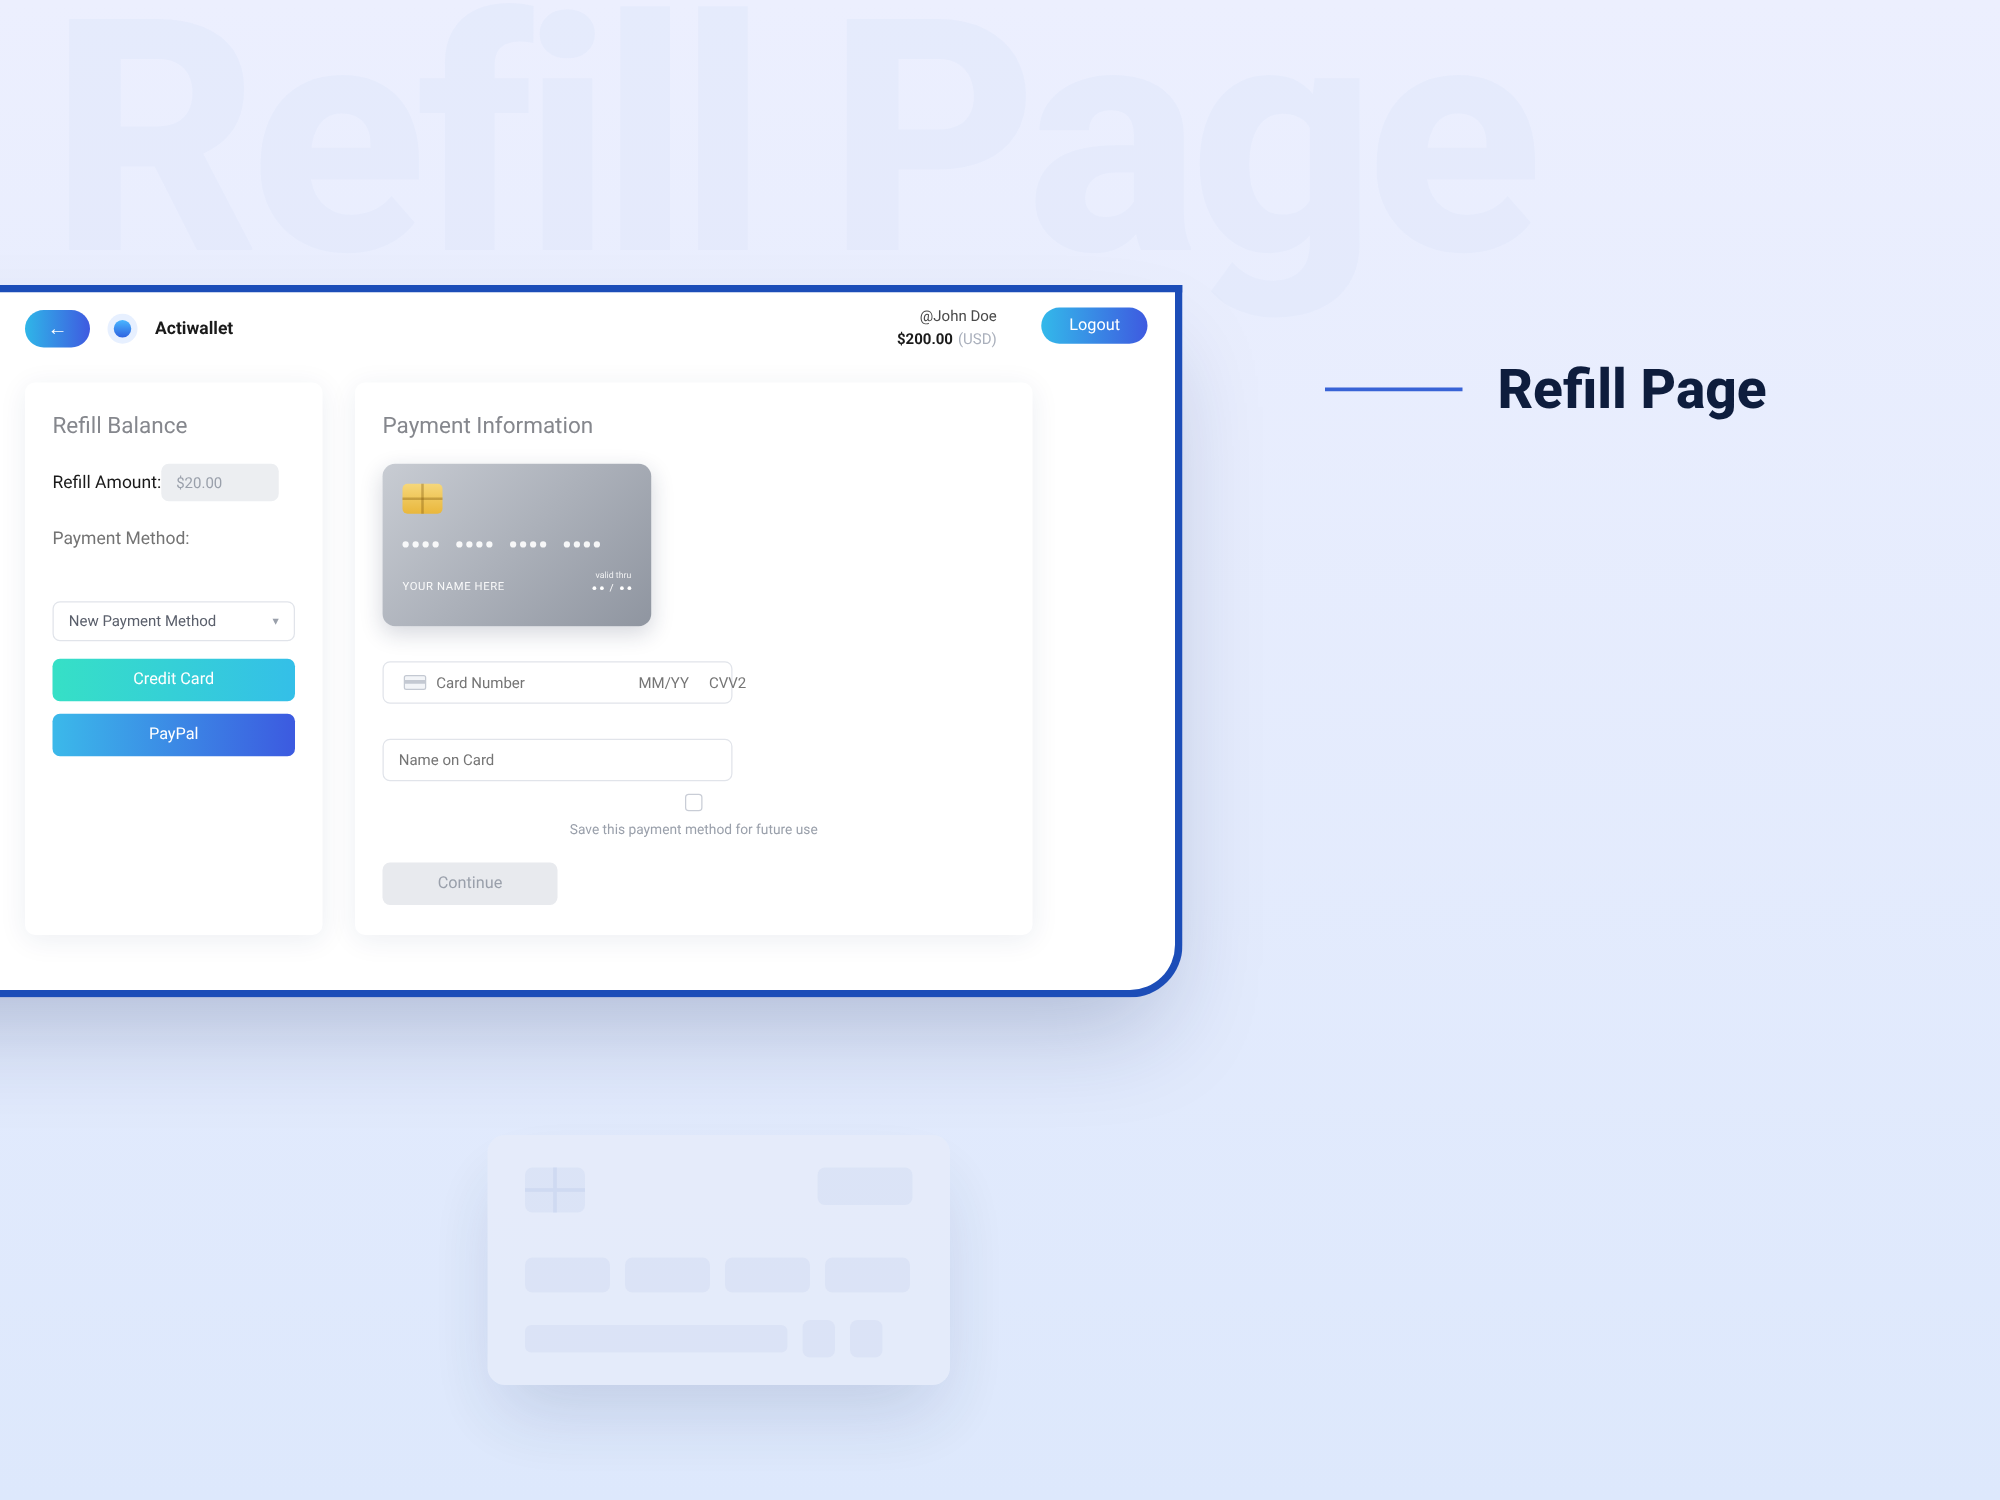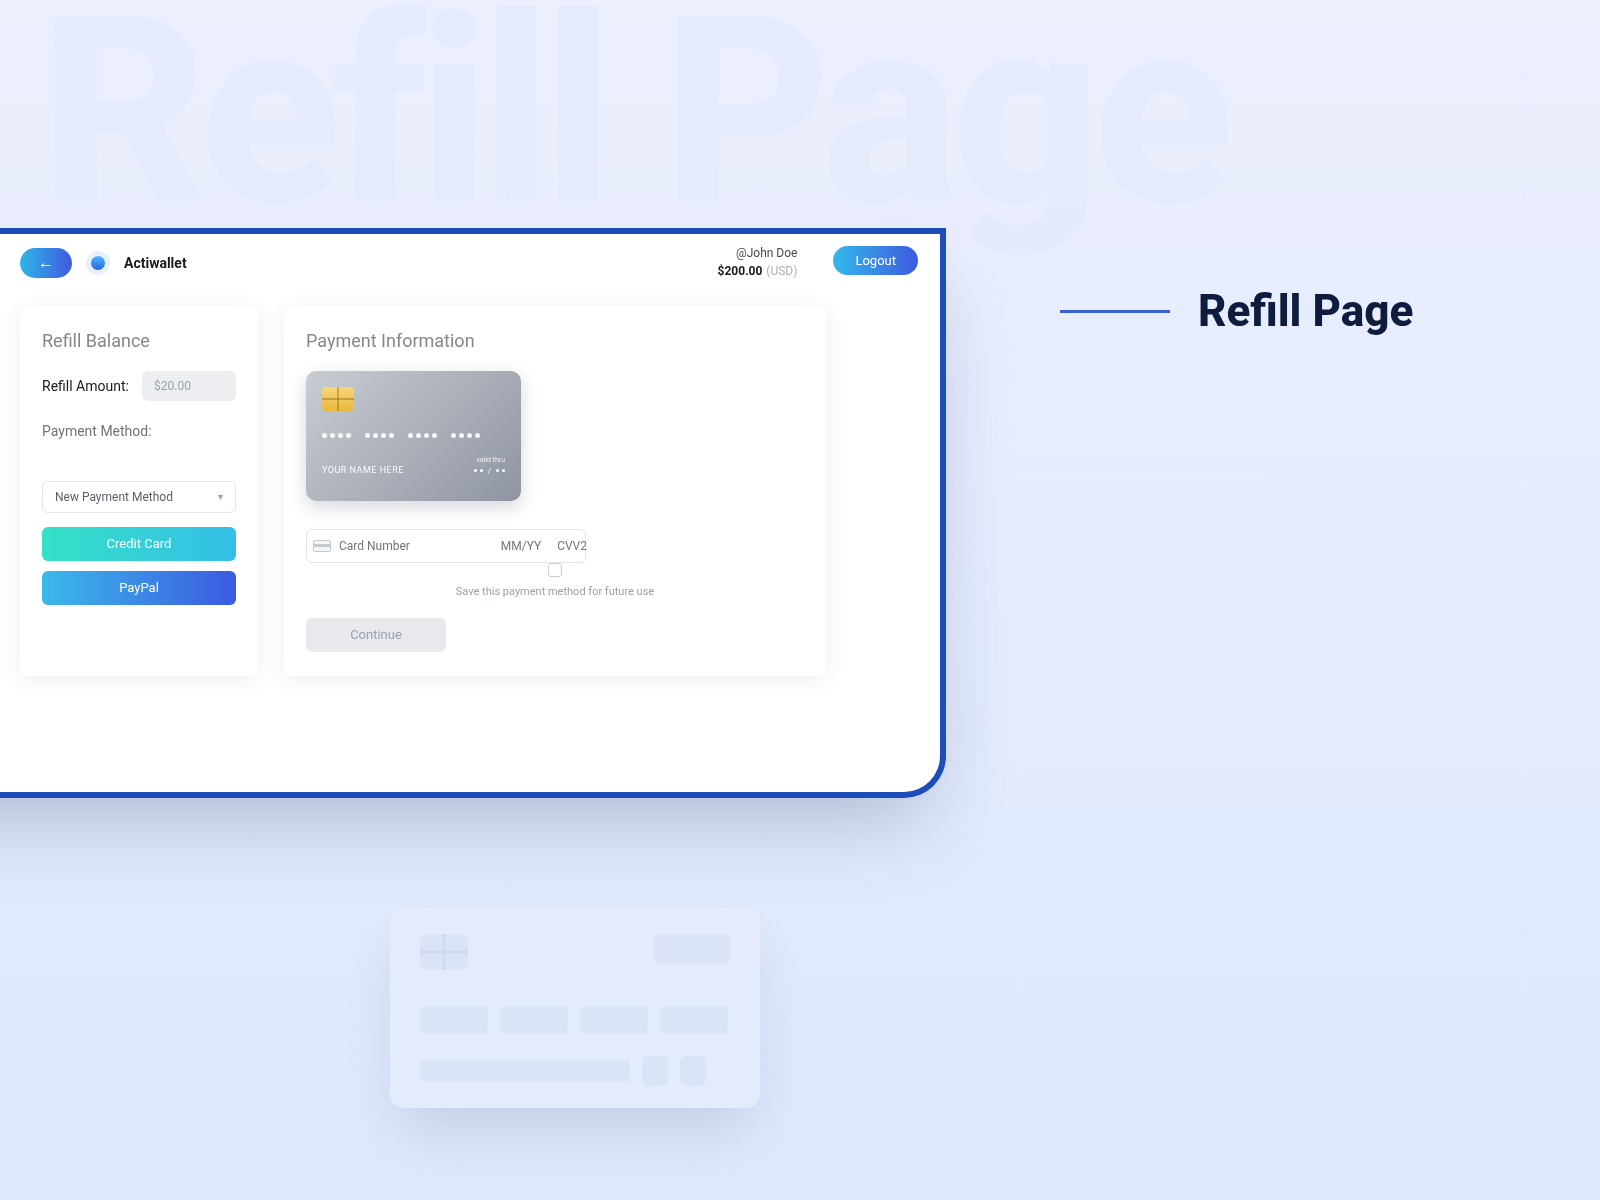--- a/index.html
+++ b/index.html
@@ -20,21 +20,21 @@
 .user-block{ text-align:right; line-height:1.2; }
 .user-row{ font-size:12px; color:#4a4a4a; }
 .user-balance{ font-size:12px; font-weight:700; color:#1a1a1a; }
 .user-currency{ font-size:12px; color:#aab0bc; font-weight:400; }
 .logout-btn{ padding:7px 22px; border-radius:15px; background:linear-gradient(90deg,#33b9ea,#3e5ae0); color:#fff; font-size:13px; cursor:pointer; border:none; }
 .content{ display:flex; gap:26px; padding:14px 28px 30px 400px; }
 .card{ background:#fff; border-radius:8px; box-shadow:0 4px 22px rgba(30,50,100,.08); padding:24px 22px; }
 .card-left{ width:238px; }
 .card-right{ width:542px; }
 .card-title{ font-size:18px; color:#85878d; font-weight:400; margin-bottom:20px; }
-.field-row{ display:flex; align-items:center; justify-content:space-between; margin-bottom:22px; }
+.field-row{ display:flex; align-items:center; margin-bottom:22px; }
 .label{ font-size:14px; color:#1a1a1a; }
 .amount-input{ width:94px; height:30px; border:none; border-radius:6px; background:#eceef1; color:#9aa0ab; font-size:12px; padding:0 12px; }
 .method-label{ font-size:14px; color:#737373; margin-bottom:10px; }
 .dropdown{ width:100%; height:32px; border:1px solid #e1e4ea; border-radius:6px; background:#fff; display:flex; align-items:center; justify-content:space-between; padding:0 12px; font-size:12px; color:#5a5f6b; cursor:pointer; margin-bottom:14px;margin-top:42px; }
 .chev{ font-size:10px; color:#9aa0ab; }
 .opt-btn{ width:100%; height:34px; border:none; border-radius:6px; color:#fff; font-size:13px; cursor:pointer; margin-bottom:10px; }
 .opt-cc{ background:linear-gradient(90deg,#36e0c6,#34bfe8); }
 .opt-pp{ background:linear-gradient(90deg,#3bb9ea,#3c5ae0); }
 .cc-preview{ width:215px; height:130px; border-radius:10px; background:linear-gradient(135deg,#c8ccd3,#8f95a0); padding:16px; box-shadow:0 6px 18px rgba(30,40,70,.18); margin-bottom:28px; }
 .chip{ width:32px; height:24px; border-radius:4px; background:linear-gradient(180deg,#f6d77a,#e9b73c); position:relative; margin-bottom:22px; }
@@ -44,21 +44,21 @@
 .cc-number{ display:flex; gap:14px; margin-bottom:18px; }
 .cc-group{ display:flex; gap:3px; }
 .dot{ width:5px; height:5px; border-radius:50%; background:#fff; opacity:.9; }
 .cc-bottom{ display:flex; justify-content:space-between; align-items:flex-end; }
 .cc-name{ font-size:9px; letter-spacing:.5px; color:#fff; opacity:.92; }
 .cc-valid{ text-align:right; }
 .valid-lbl{ font-size:7px; color:#fff; opacity:.85; }
 .valid-dots{ display:flex; gap:3px; margin-top:2px; justify-content:flex-end; align-items:center;}
 .vd{ width:3px; height:3px; border-radius:50%; background:#fff; }
 .slash{ color:#fff; font-size:8px; margin:0 2px; }
-.form-row{ display:flex; gap:0; width:280px; height:34px; border:1px solid #e1e4ea; border-radius:6px; align-items:center; padding:0 6px; margin-bottom:0; }
+.form-row{ display:flex; gap:0; width:280px; height:34px; border:1px solid #e1e4ea; border-radius:6px; align-items:center; padding:0 16px; margin-bottom:28px; }
 .cc-icon{ width:18px; height:12px; border:1px solid #c4c9d2; border-radius:2px; background:#f3f5f8; position:relative; margin-right:8px; flex:none;}
 .cc-icon::after{ content:""; position:absolute; left:0; right:0; top:3px; height:3px; background:#c4c9d2;}
 .txt-input{ border:none; outline:none; font-size:12px; color:#9aa0ab; background:transparent; }
 .big{ flex:1; }
 .mm{ width:52px; text-align:center; }
 .cv{ width:40px; text-align:right; }
 .name-row{ width:280px; height:34px; border:1px solid #e1e4ea; border-radius:6px; padding:0 12px; display:flex; align-items:center; margin-bottom:10px;}
 .check-row{ display:flex; align-items:center; gap:8px; margin-bottom:20px;flex-direction:column; }
 .checkbox{ width:14px; height:14px; border:1px solid #c9cdd6; border-radius:3px; background:#fff; cursor:pointer;}
 .check-label{ font-size:11px; color:#9aa0ab; }
@@ -169,20 +169,23 @@
           </div>
         </div>
       </div>
 
       <div class="form-row">
         <div class="cc-icon"></div>
         <input class="txt-input big" placeholder="Card Number" style="">
         <input class="txt-input mm" placeholder="MM/YY" style="">
         <input class="txt-input cv" placeholder="CVV2" style="">
       </div>
+      <div class="name-row">
+        <input class="txt-input big" placeholder="Name on Card" style="">
+      </div>
       <div class="check-row">
         <div class="checkbox"></div>
         <span class="check-label">Save this payment method for future use</span>
       </div>
       <button class="continue-btn">Continue</button>
     </div>
   </div>
 </div>
 
 <div class="decor-card">

